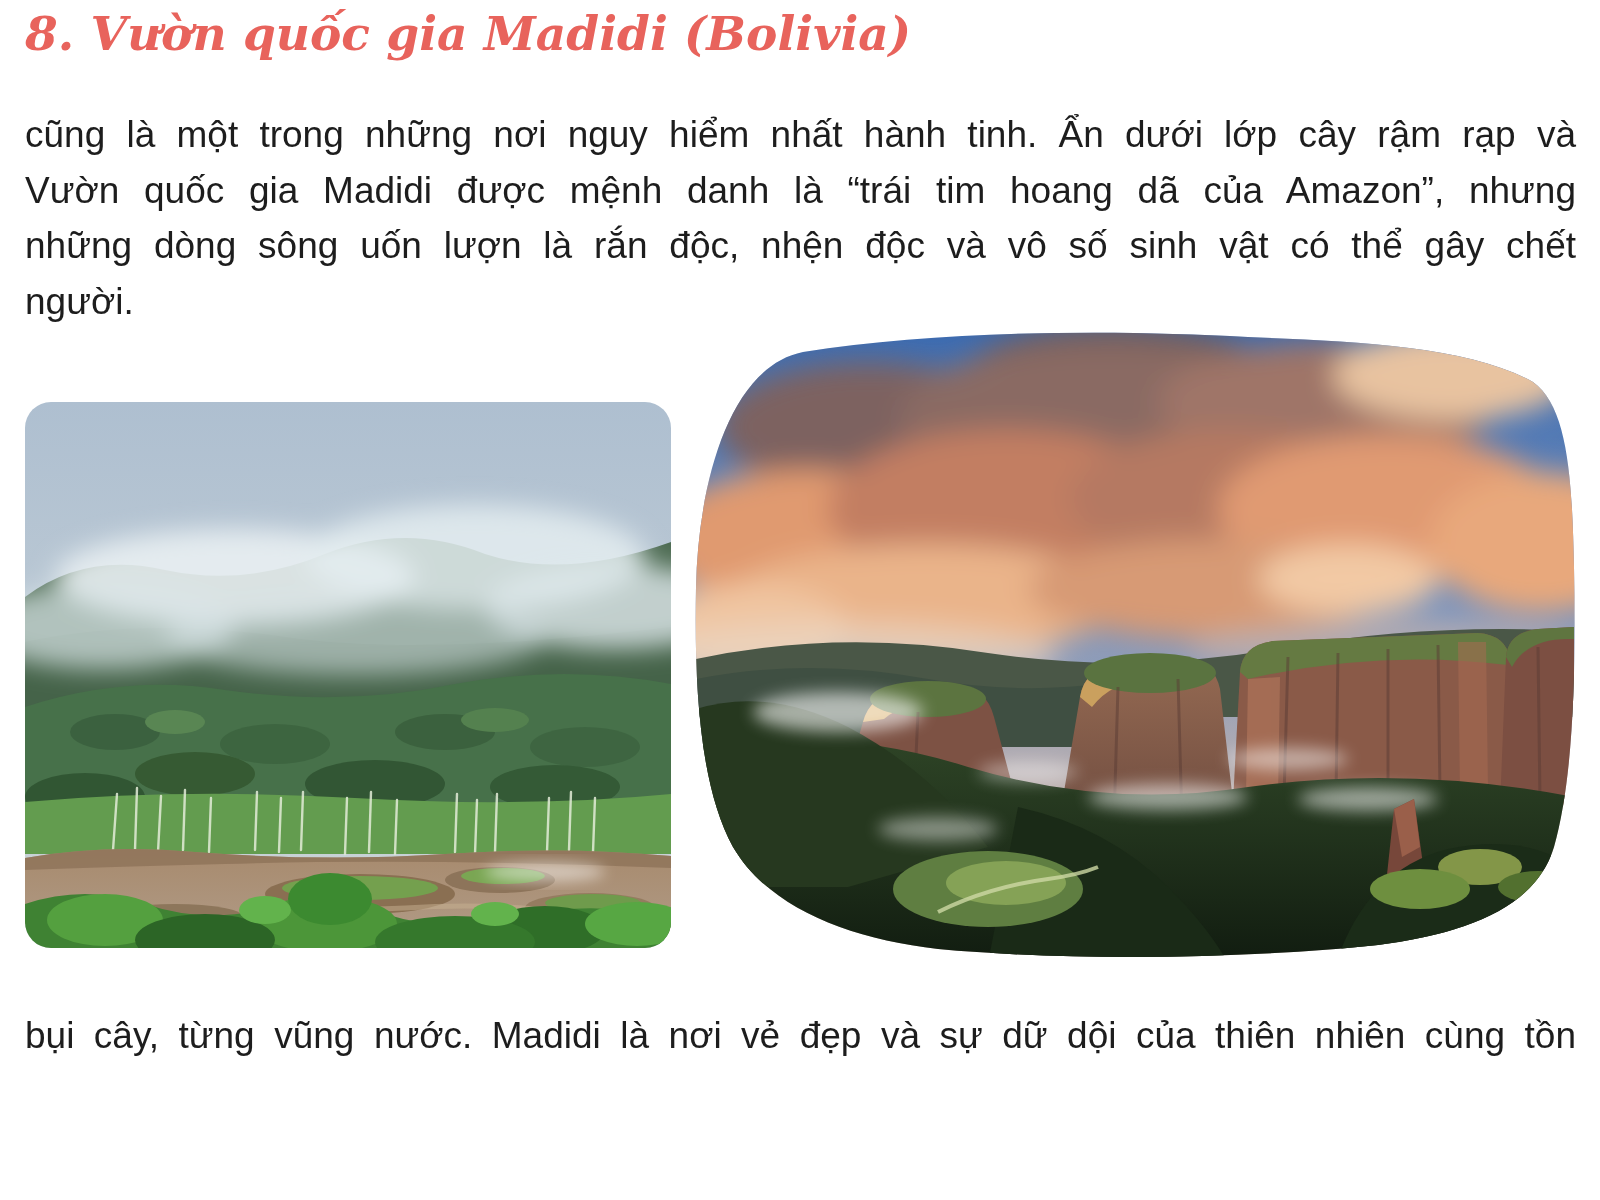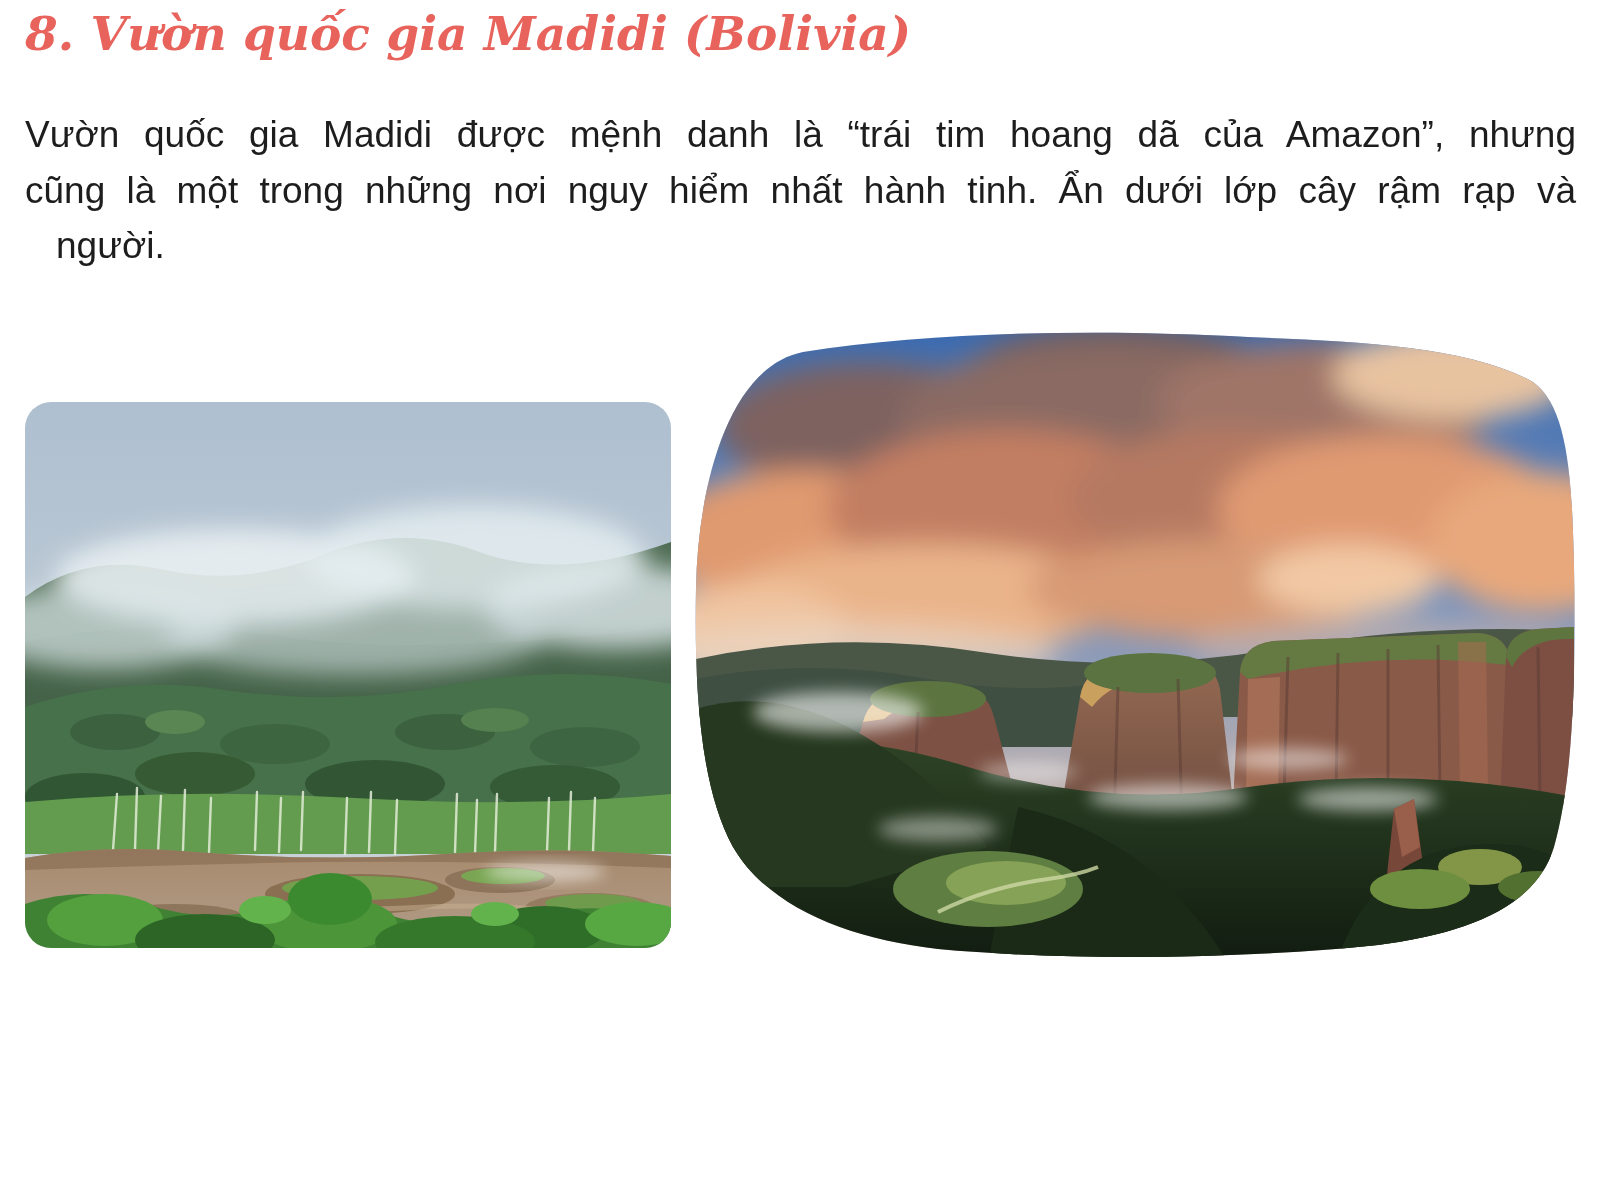--- a/index.html
+++ b/index.html
@@ -12,37 +12,38 @@
     font-family:"DejaVu Serif", serif;
     font-style:italic;font-weight:700;
     font-size:47px;line-height:60px;color:#e8635c;letter-spacing:0px;
   }
   .para{
     position:absolute;left:25px;width:1551px;margin:0;
     font-size:37px;line-height:55.5px;color:#1d1d1d;
   }
   .para .line{height:55.5px;white-space:nowrap;}
   .para .jl{text-align:justify;text-align-last:justify;}
-  .para .ll{text-align:left;margin-left:31px;}
+  .para .ll{text-align:left;}
   #para-1{top:107px;}
   #para-2{top:1008px;}
   .photo{position:absolute;margin:0;padding:0;line-height:0;}
   #photo-left{left:25px;top:402px;}
   #photo-right{left:688px;top:327px;}
 </style>
 </head>
 <body>
 
 <div class="page">
 
   <h1 class="title">8. Vườn quốc gia Madidi (Bolivia)</h1>
 
   <div class="para" id="para-1">
+      <div class="line jl">cũng là một trong những nơi nguy hiểm nhất hành tinh. Ẩn dưới lớp cây rậm rạp và</div>
       <div class="line jl">Vườn quốc gia Madidi được mệnh danh là “trái tim hoang dã của Amazon”, nhưng</div>
-      <div class="line jl">cũng là một trong những nơi nguy hiểm nhất hành tinh. Ẩn dưới lớp cây rậm rạp và</div>
+      <div class="line jl">những dòng sông uốn lượn là rắn độc, nhện độc và vô số sinh vật có thể gây chết</div>
       <div class="line ll">người.</div>
     </div>
 
   <figure class="photo" id="photo-left">
     <svg width="646" height="546" viewBox="0 0 646 546">
       <defs>
         <clipPath id="clipL">
             <rect x="0" y="0" width="646" height="546" rx="26" ry="26"></rect>
           </clipPath>
         <linearGradient id="lsky" x1="0" y1="0" x2="0" y2="1">
@@ -241,15 +242,16 @@
 
         <path d="M648,636 Q680,542 760,522 Q840,506 886,542 L886,636 Z" fill="#1b2c18"></path>
         <ellipse cx="792" cy="540" rx="42" ry="18" fill="#8fa24e" opacity="0.9"></ellipse>
         <ellipse cx="732" cy="562" rx="50" ry="20" fill="#6e8f3f"></ellipse>
         <ellipse cx="850" cy="560" rx="40" ry="16" fill="#52702f"></ellipse>
       </g>
     </svg>
   </figure>
 
   <div class="para" id="para-2">
+      <div class="line jl">bụi cây, từng vũng nước. Madidi là nơi vẻ đẹp và sự dữ dội của thiên nhiên cùng tồn</div>
     </div>
 
 </div>
 
 </body></html>

